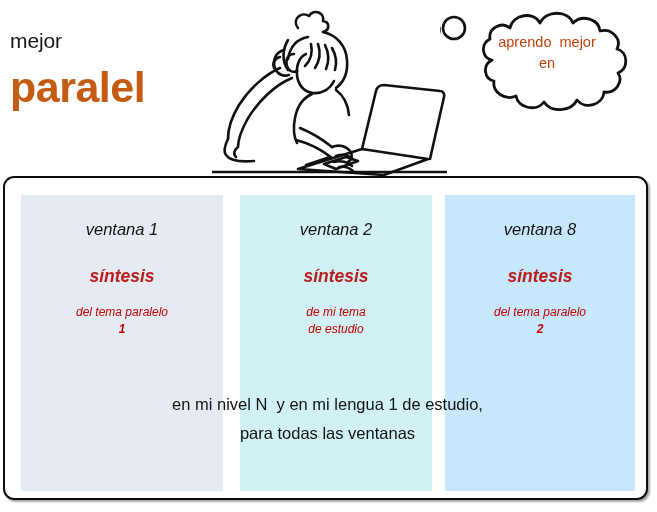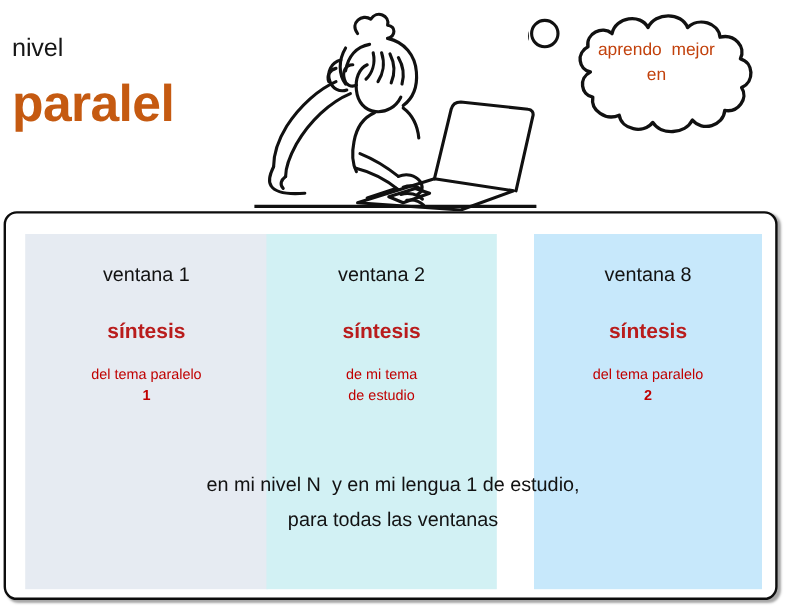--- a/index.html
+++ b/index.html
@@ -89,23 +89,24 @@
     left: 0; top: 0;
     width: 100%;
     height: 100%;
   }
 
   .column {
     position: absolute;
     top: 17px;
     height: 296px;
     box-sizing: border-box;
+    font-style: italic;
   }
   #column-1 { left: 16px;  width: 202px; background: #e6ebf2; }
-  #column-2 { left: 217px; width: 192px; background: #d2f1f4; }
+  #column-2 { left: 235px; width: 192px; background: #d2f1f4; }
   #column-3 { left: 440px; width: 190px; background: #c7e8fb; }
 
   .col-content {
     position: absolute;
     left: 0;
     top: 0;
     width: 100%;
     text-align: center;
   }
   .win-label {
@@ -144,21 +145,21 @@
     line-height: 1.78;
     pointer-events: none;
   }
   #panel-footer .fline { display: block; white-space: pre; }
 </style>
 </head>
 <body>
 
 <div id="header">
 
-  <div id="mode-label">nivel</div>
+  <div id="mode-label">mejor</div>
 
   <div id="mode-name">paralel</div>
 
   <div id="illustration">
     <svg width="235" height="172" viewBox="0 0 235 172" xmlns="http://www.w3.org/2000/svg">
       <g fill="none" stroke="#111111" stroke-width="2.6" stroke-linecap="round" stroke-linejoin="round">
 
         <path d="M86 24 c-7 -9 4 -17 11 -12 c5 -8 16 -3 14 5 c7 1 7 9 0 11"></path>
 
         <path d="M76 36 c-6 10 -6 22 0 30"></path>

